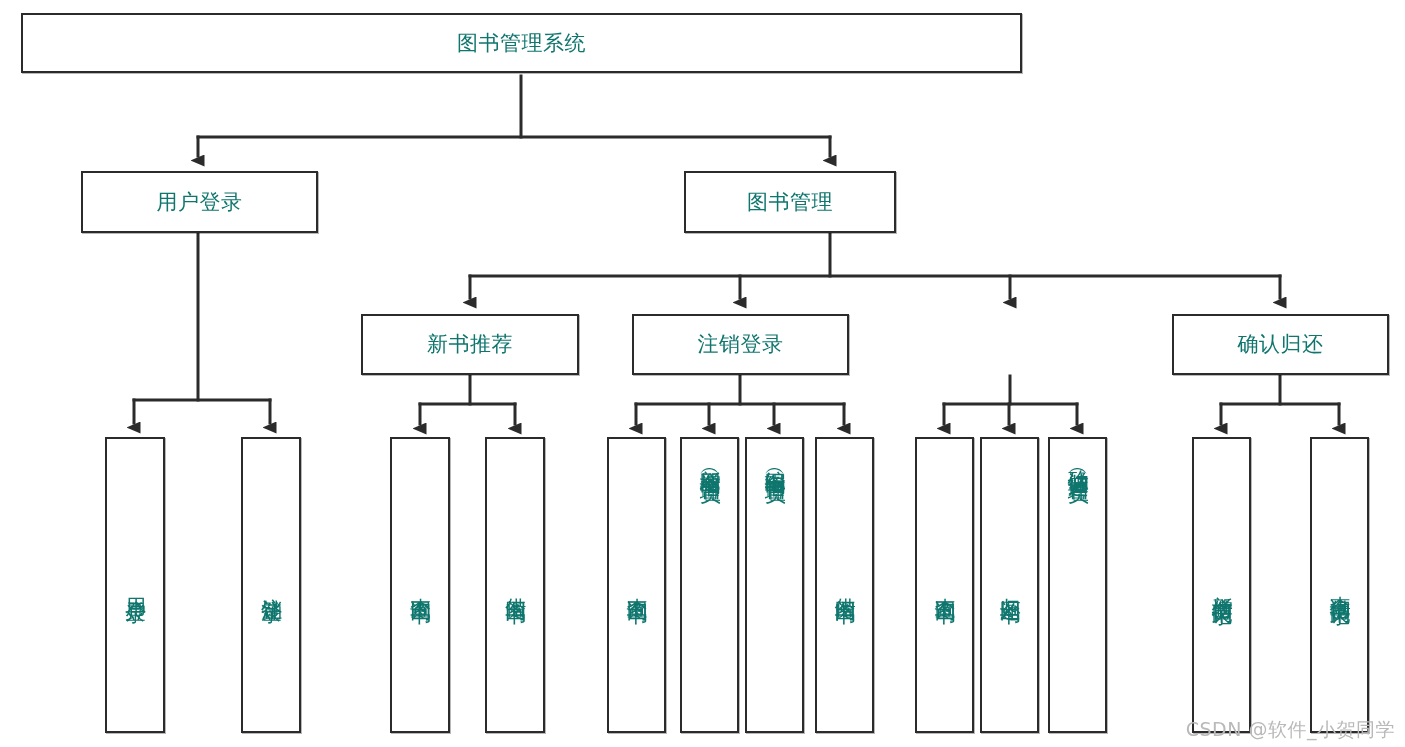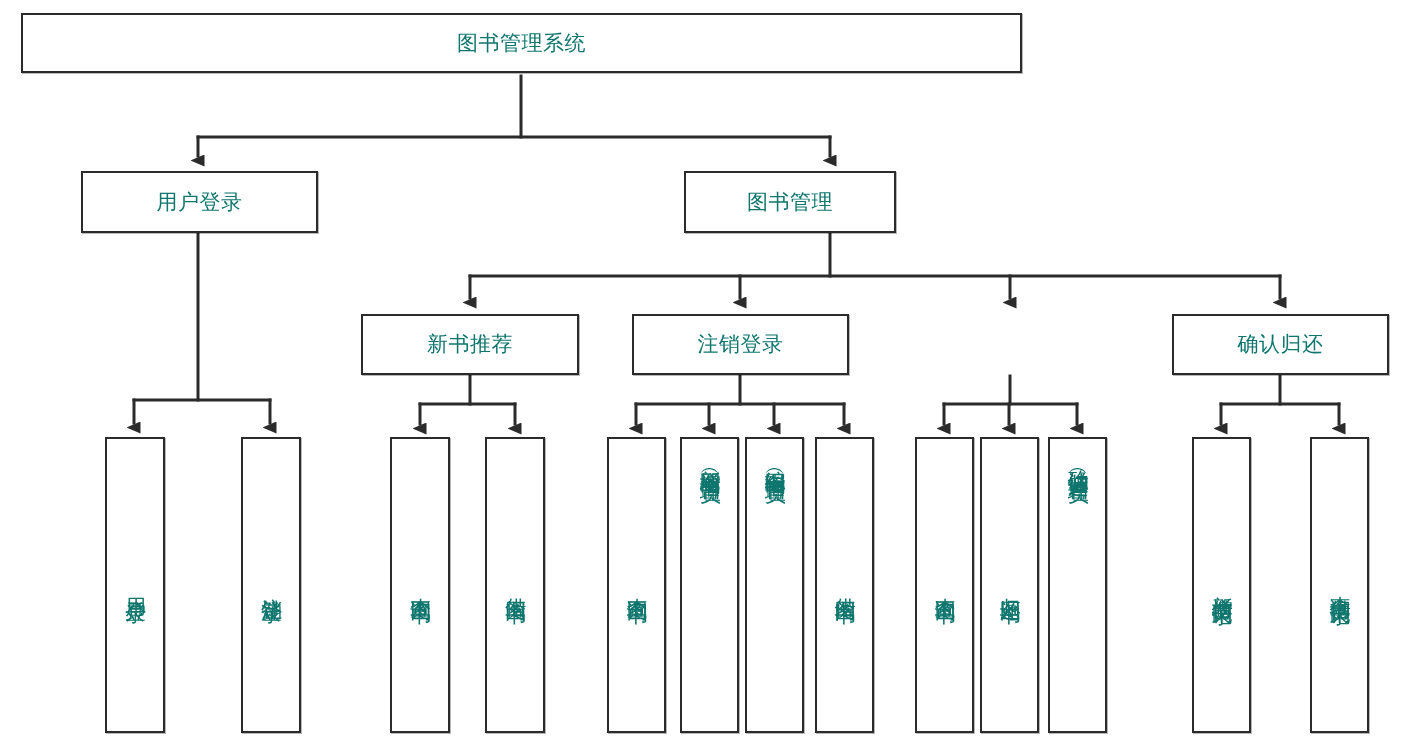--- a/index.html
+++ b/index.html
@@ -166,13 +166,14 @@
     <span class="vtxt">确认归还（管理员）</span>
   </div>
 
   <div class="node v mid" style="left:1192px;top:437px;width:59px;height:296px;">
     <span class="vtxt">新增借阅记录</span>
   </div>
   <div class="node v mid" style="left:1310px;top:437px;width:59px;height:296px;">
     <span class="vtxt">查询借阅记录</span>
   </div>
 
+  <div id="watermark">CSDN @软件_小贺同学</div>
 </div>
 
 </body></html>

